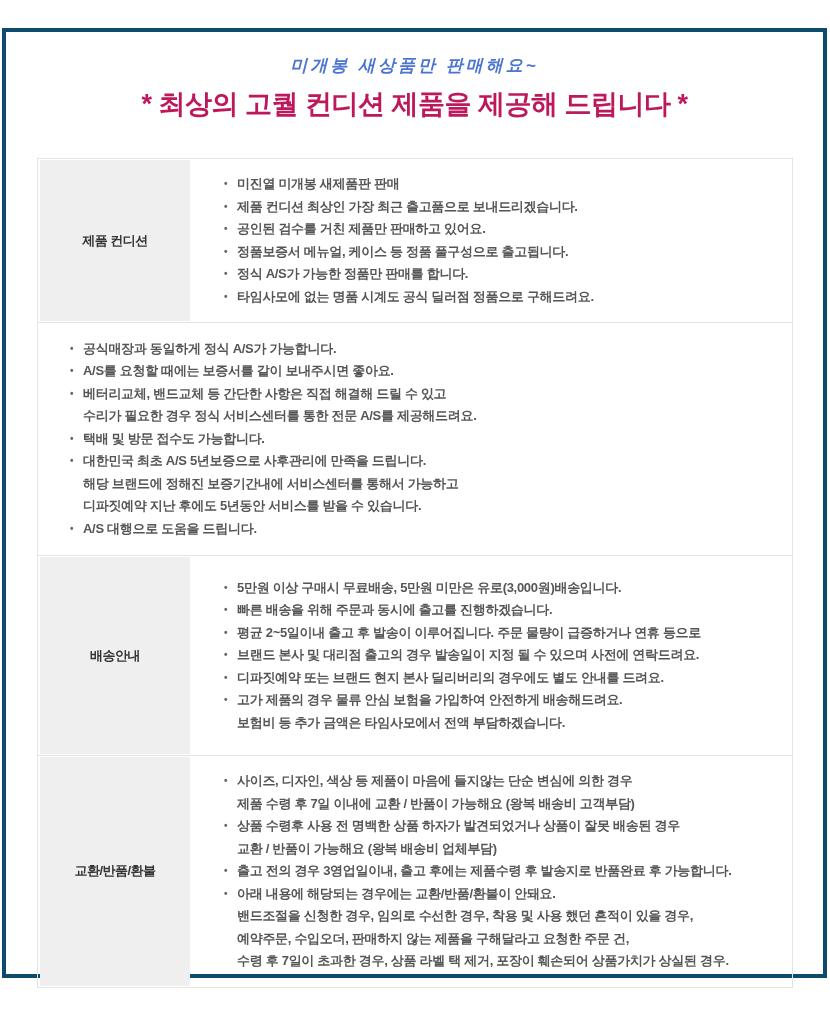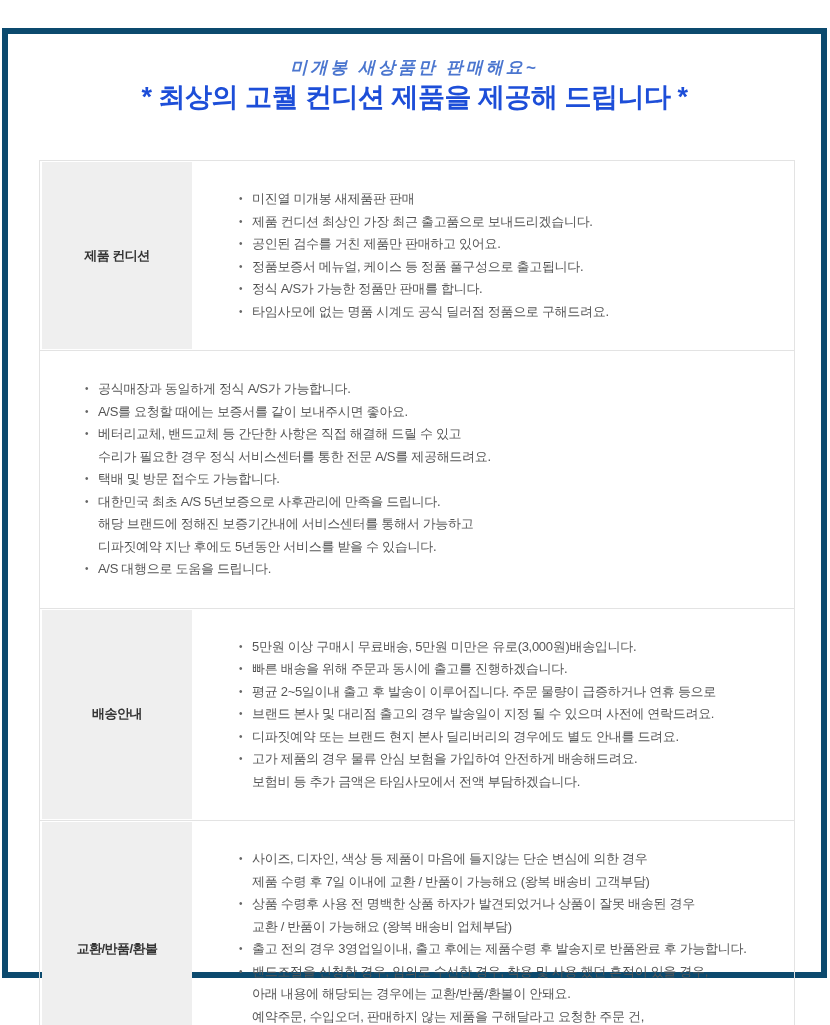--- a/index.html
+++ b/index.html
@@ -3,29 +3,29 @@
 <meta charset="utf-8">
 <style>
   html, body { margin:0; padding:0; background:#ffffff; }
   body {
     width:830px; height:1025px; position:relative;
     font-family:"Liberation Sans","DejaVu Sans",sans-serif;
     -webkit-font-smoothing:antialiased;
   }
   .panel {
     position:absolute; left:2px; top:28px; width:825px; height:950px;
-    border:6px solid #0c4a6e; background:#ffffff; box-sizing:border-box;
+    border:4px solid #0c4a6e; background:#ffffff; box-sizing:border-box;
   }
   .header { text-align:center; padding-top:22px; }
   .handwriting {
     color:#4b76cf; font-size:17px; font-weight:bold; font-style:italic;
     letter-spacing:3px;
   }
   .title {
-    color:#1d4ed8; font-size:27px; font-weight:bold; 
+    color:#be185d; font-size:27px; font-weight:bold; margin-top:9px;
     letter-spacing:-0.5px;
   }
   .info-table {
     position:absolute; left:31px; top:126px; width:756px;
     border:1px solid #e3e3e3; box-sizing:border-box;
   }
   .row { display:flex; align-items:stretch; }
   .row + .row { border-top:1px solid #e3e3e3; }
   .row.r0 { min-height:143px; }
   .row.r1 { min-height:232px; }
@@ -35,21 +35,21 @@
     width:150px; flex:0 0 150px; background:#efefef;
     margin:1px 2px; box-sizing:border-box;
     display:flex; flex-direction:column; align-items:center; justify-content:center;
     font-size:13px; font-weight:bold; color:#333333; line-height:20px;
     letter-spacing:-0.5px;
   }
   .content-cell {
     flex:1; display:flex; align-items:center;
     padding:10px 14px 10px 0; box-sizing:border-box;
   }
-  ul.bullets { margin:17px; padding:0 0 0 28px; list-style:none; }
+  ul.bullets { margin:4px; padding:0 0 0 28px; list-style:none;font-weight:bold; }
   ul.bullets li {
     position:relative; padding-left:13px;
     font-size:13px; line-height:22.5px; color:#555555; letter-spacing:-0.3px;
   }
   ul.bullets li::before {
     content:"\2022"; position:absolute; left:0; top:0;
     font-size:10px; line-height:22.5px; color:#666666;
   }
   ul.bullets li span { display:block; }
 </style>
@@ -155,22 +155,22 @@
               <span>제품 수령 후 7일 이내에 교환 / 반품이 가능해요 (왕복 배송비 고객부담)</span>
             </li>
             <li>
               <span>상품 수령후 사용 전 명백한 상품 하자가 발견되었거나 상품이 잘못 배송된 경우</span>
               <span>교환 / 반품이 가능해요 (왕복 배송비 업체부담)</span>
             </li>
             <li>
               <span>출고 전의 경우 3영업일이내, 출고 후에는 제품수령 후 발송지로 반품완료 후 가능합니다.</span>
             </li>
             <li>
+              <span>아래 내용에 해당되는 경우에는 교환/반품/환불이 안돼요.</span>
               <span>밴드조절을 신청한 경우, 임의로 수선한 경우, 착용 및 사용 했던 흔적이 있을 경우,</span>
-              <span>아래 내용에 해당되는 경우에는 교환/반품/환불이 안돼요.</span>
               <span>예약주문, 수입오더, 판매하지 않는 제품을 구해달라고 요청한 주문 건,</span>
               <span>수령 후 7일이 초과한 경우, 상품 라벨 택 제거, 포장이 훼손되어 상품가치가 상실된 경우.</span>
             </li>
           </ul>
         </div>
       </div>
     </div>
 </div>
 
 </body></html>

